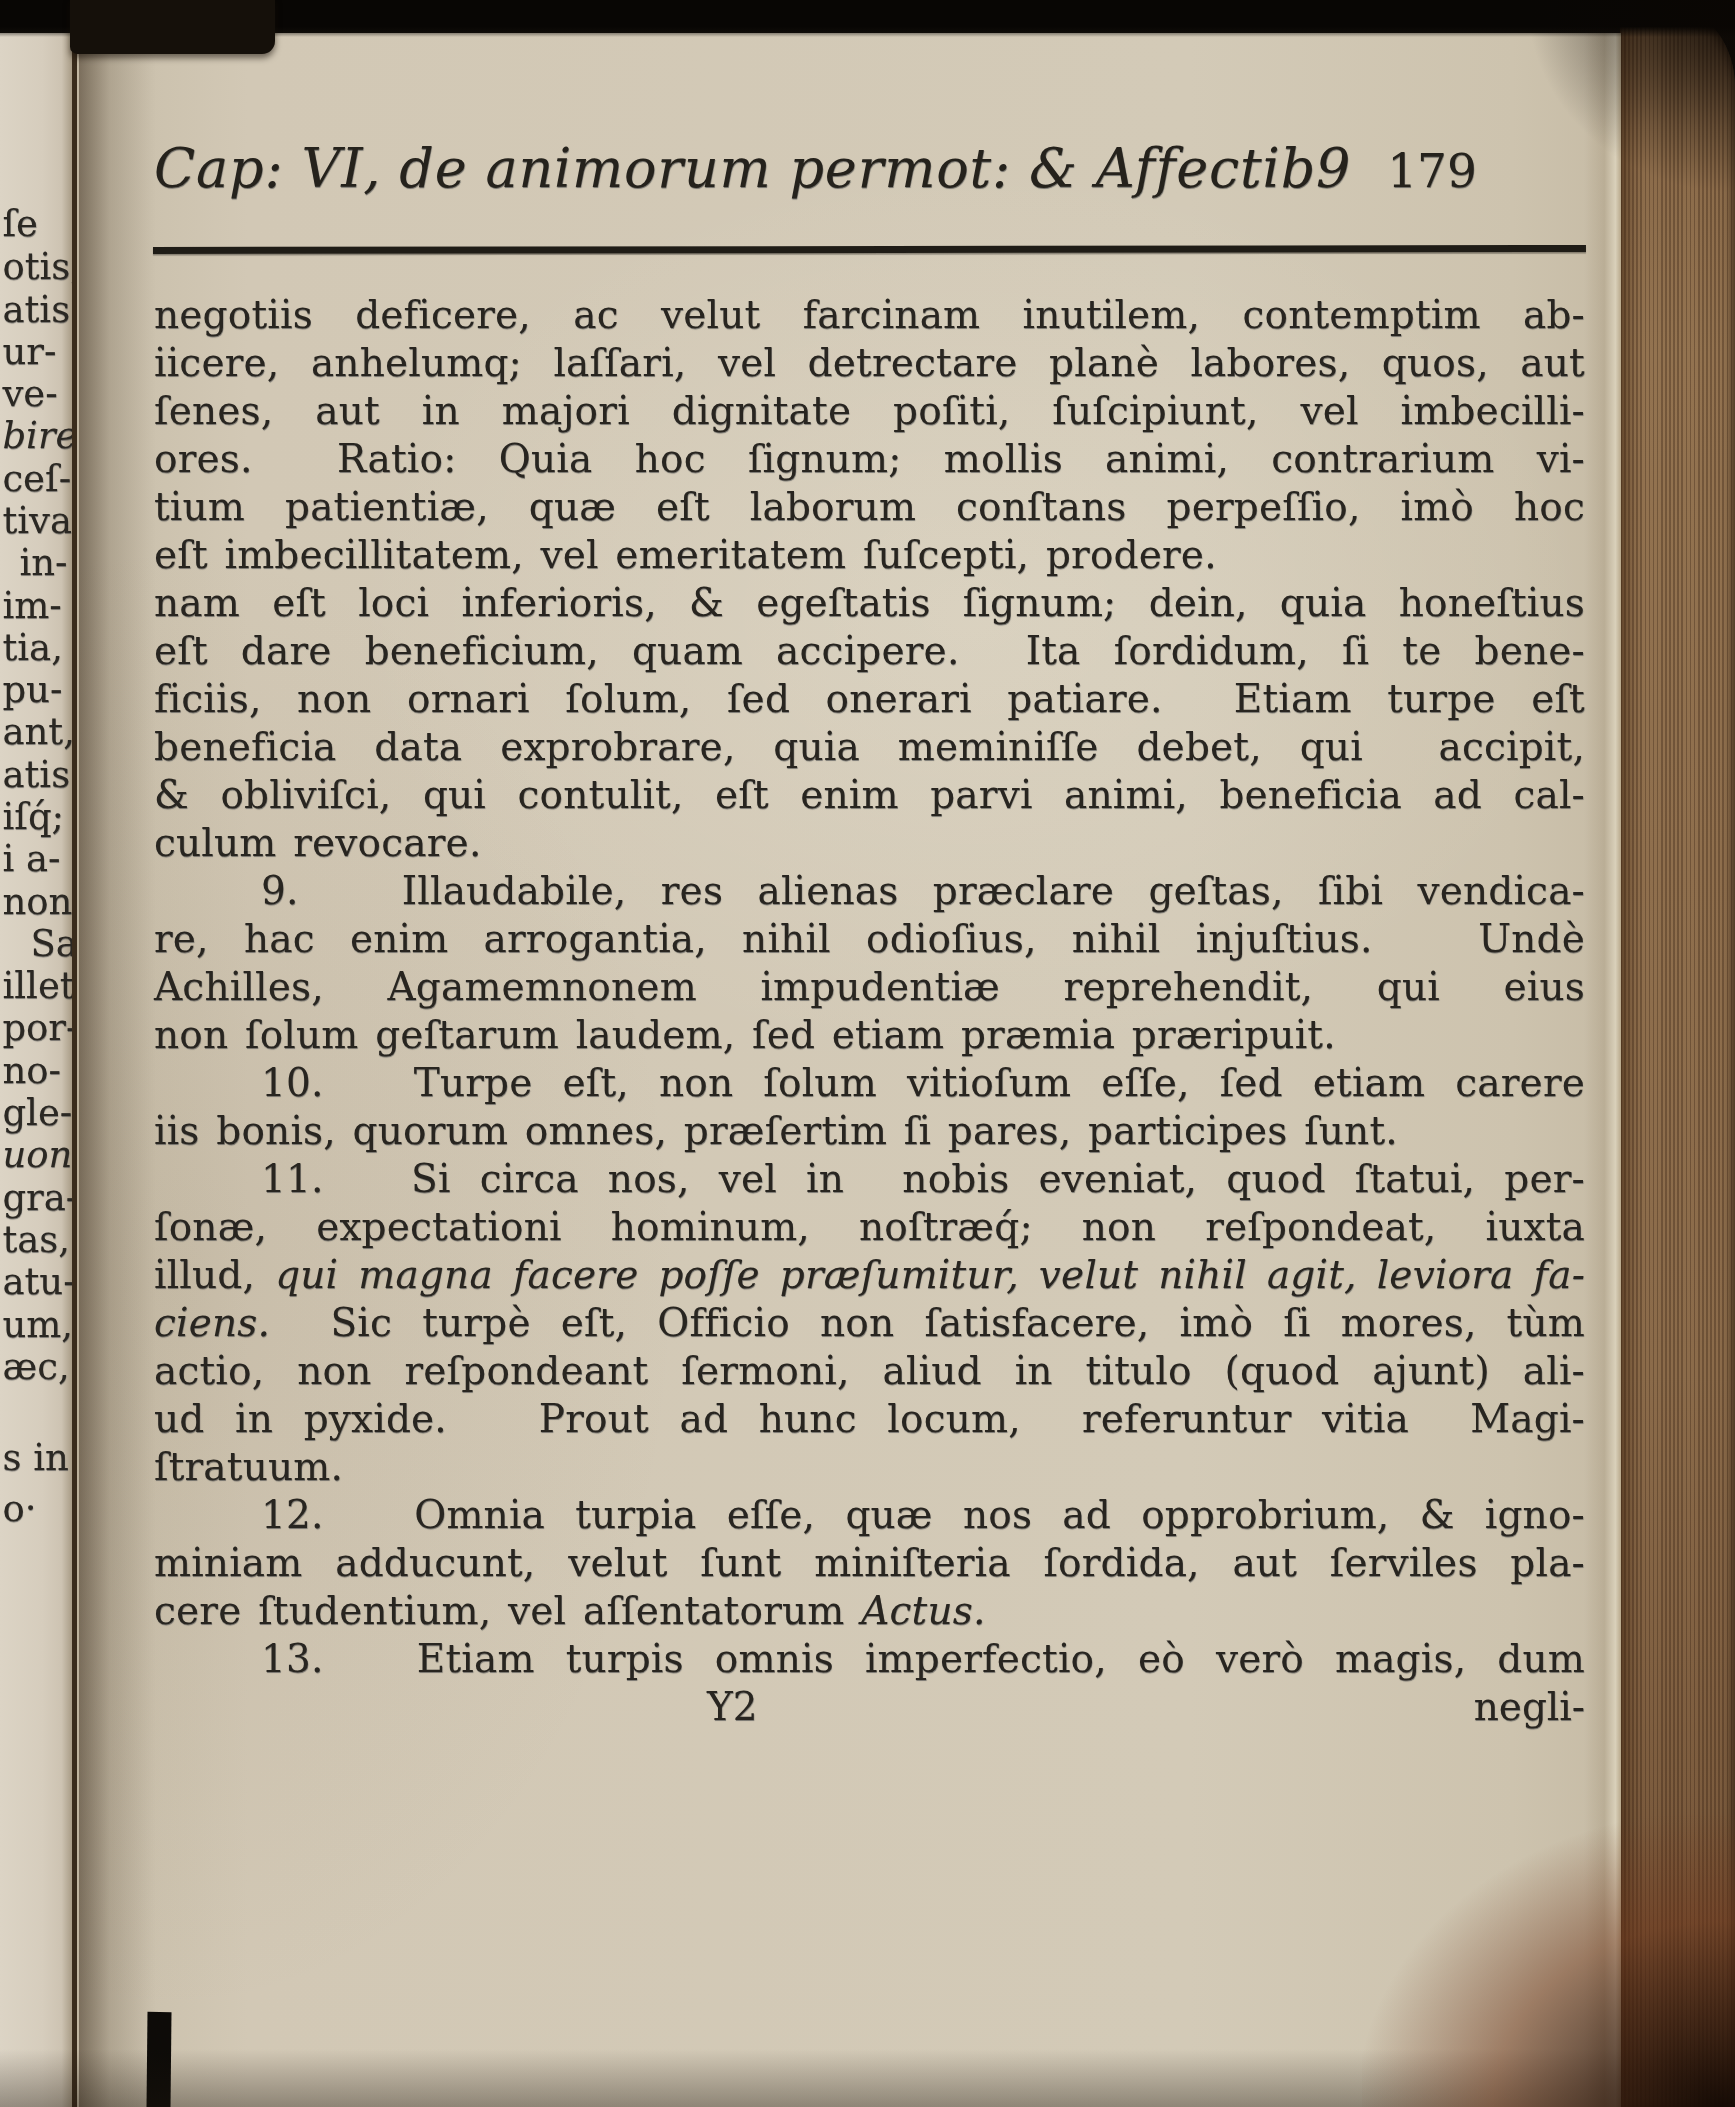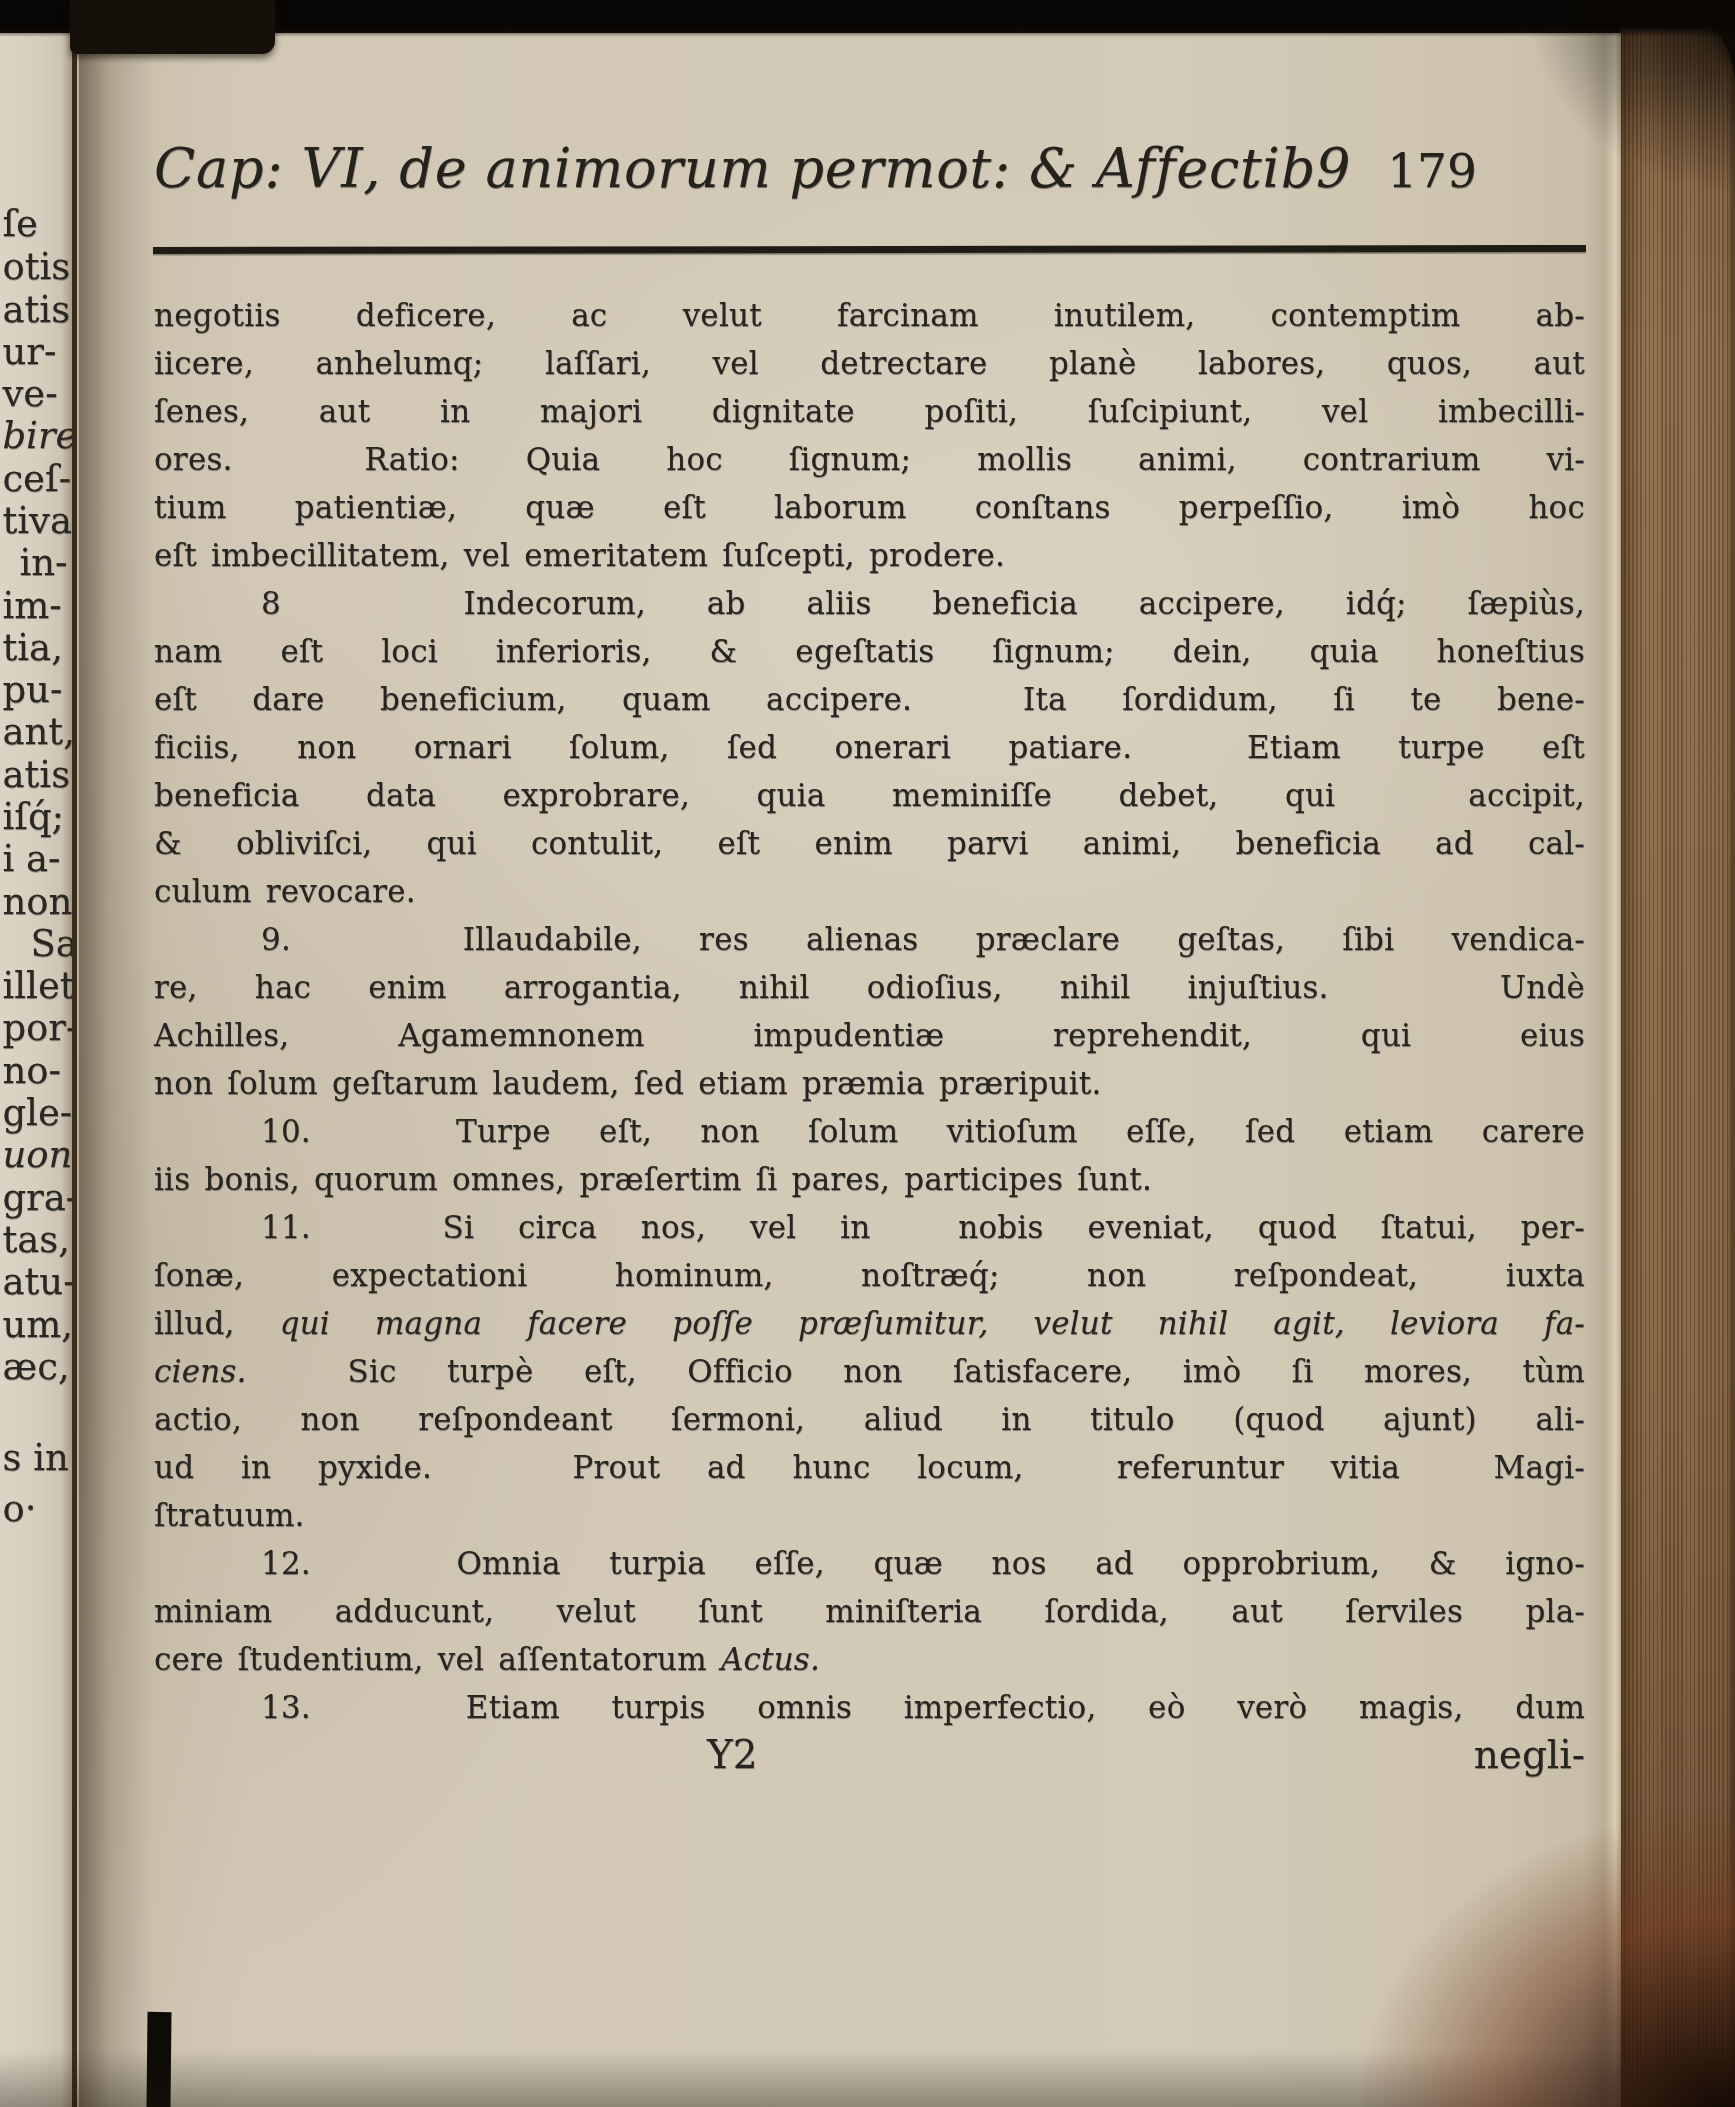--- a/index.html
+++ b/index.html
@@ -33,21 +33,21 @@
   .header{position:absolute;left:77px;right:41px;top:104px;display:flex;align-items:baseline;}
   .header-title{font-style:italic;font-size:54px;letter-spacing:0.8px;color:#25221c;
     text-shadow:0.5px 0.7px 0.8px rgba(35,38,44,.55);white-space:nowrap;}
   .header-num{font-size:47px;margin-left:36px;color:#25221c;
     text-shadow:0.5px 0.7px 0.8px rgba(35,38,44,.55);}
   .header-rule{position:absolute;left:76px;top:213px;width:1433px;height:7.3px;background:#1f1c16;
     box-shadow:0 1.6px 0.8px rgba(31,28,22,.4);transform:rotate(-0.08deg);}
 
   
   .text-block{position:absolute;left:0;top:259px;width:1431px;padding-left:77px;}
-  .line{height:48px;font-size:31px;line-height:46px;text-align:justify;text-align-last:justify;
+  .line{height:48px;font-size:39px;line-height:46px;text-align:justify;text-align-last:justify;
     letter-spacing:0.2px;word-spacing:4.1px;white-space:normal;color:#282520;
     text-shadow:0.4px 0.6px 0.7px rgba(40,44,50,.5);}
   .line.indent{text-indent:107px;}
   .line.pend{text-align-last:left;}
   .line .it{font-style:italic;}
 
   .sig-row{position:relative;height:48px;font-size:39px;line-height:46px;color:#282520;
     text-shadow:0.4px 0.6px 0.7px rgba(40,44,50,.5);}
   .sig-mark{position:absolute;left:553px;}
   .sig-catch{position:absolute;right:0;}
@@ -125,21 +125,20 @@
     </div>
     <div class="header-rule"></div>
 
     <div class="text-block" id="text-block">
         <div class="line"><span>negotiis deficere, ac velut farcinam inutilem, contemptim ab-</span></div>
         <div class="line"><span>iicere, anhelumq; laſſari, vel detrectare planè labores, quos, aut</span></div>
         <div class="line"><span>ſenes, aut in majori dignitate poſiti, ſuſcipiunt, vel imbecilli-</span></div>
         <div class="line"><span>ores. &nbsp;Ratio: Quia hoc ſignum; mollis animi, contrarium vi-</span></div>
         <div class="line"><span>tium patientiæ, quæ eſt laborum conſtans perpeſſio, imò hoc</span></div>
         <div class="line pend"><span>eſt imbecillitatem, vel emeritatem ſuſcepti, prodere.</span></div>
-        <div class="line indent"><span>8 &nbsp; Indecorum, ab aliis beneficia accipere, idq́; ſæpiùs,</span></div>
         <div class="line"><span>nam eſt loci inferioris, &amp; egeſtatis ſignum; dein, quia honeſtius</span></div>
         <div class="line"><span>eſt dare beneficium, quam accipere. &nbsp;Ita ſordidum, ſi te bene-</span></div>
         <div class="line"><span>ficiis, non ornari ſolum, ſed onerari patiare. &nbsp;Etiam turpe eſt</span></div>
         <div class="line"><span>beneficia data exprobrare, quia meminiſſe debet, qui &nbsp;accipit,</span></div>
         <div class="line"><span>&amp; obliviſci, qui contulit, eſt enim parvi animi, beneficia ad cal-</span></div>
         <div class="line pend"><span>culum revocare.</span></div>
         <div class="line indent"><span>9. &nbsp; Illaudabile, res alienas præclare geſtas, ſibi vendica-</span></div>
         <div class="line"><span>re, hac enim arrogantia, nihil odioſius, nihil injuſtius. &nbsp;&nbsp;Undè</span></div>
         <div class="line"><span>Achilles, Agamemnonem impudentiæ reprehendit, qui eius</span></div>
         <div class="line pend"><span>non ſolum geſtarum laudem, ſed etiam præmia præripuit.</span></div>

